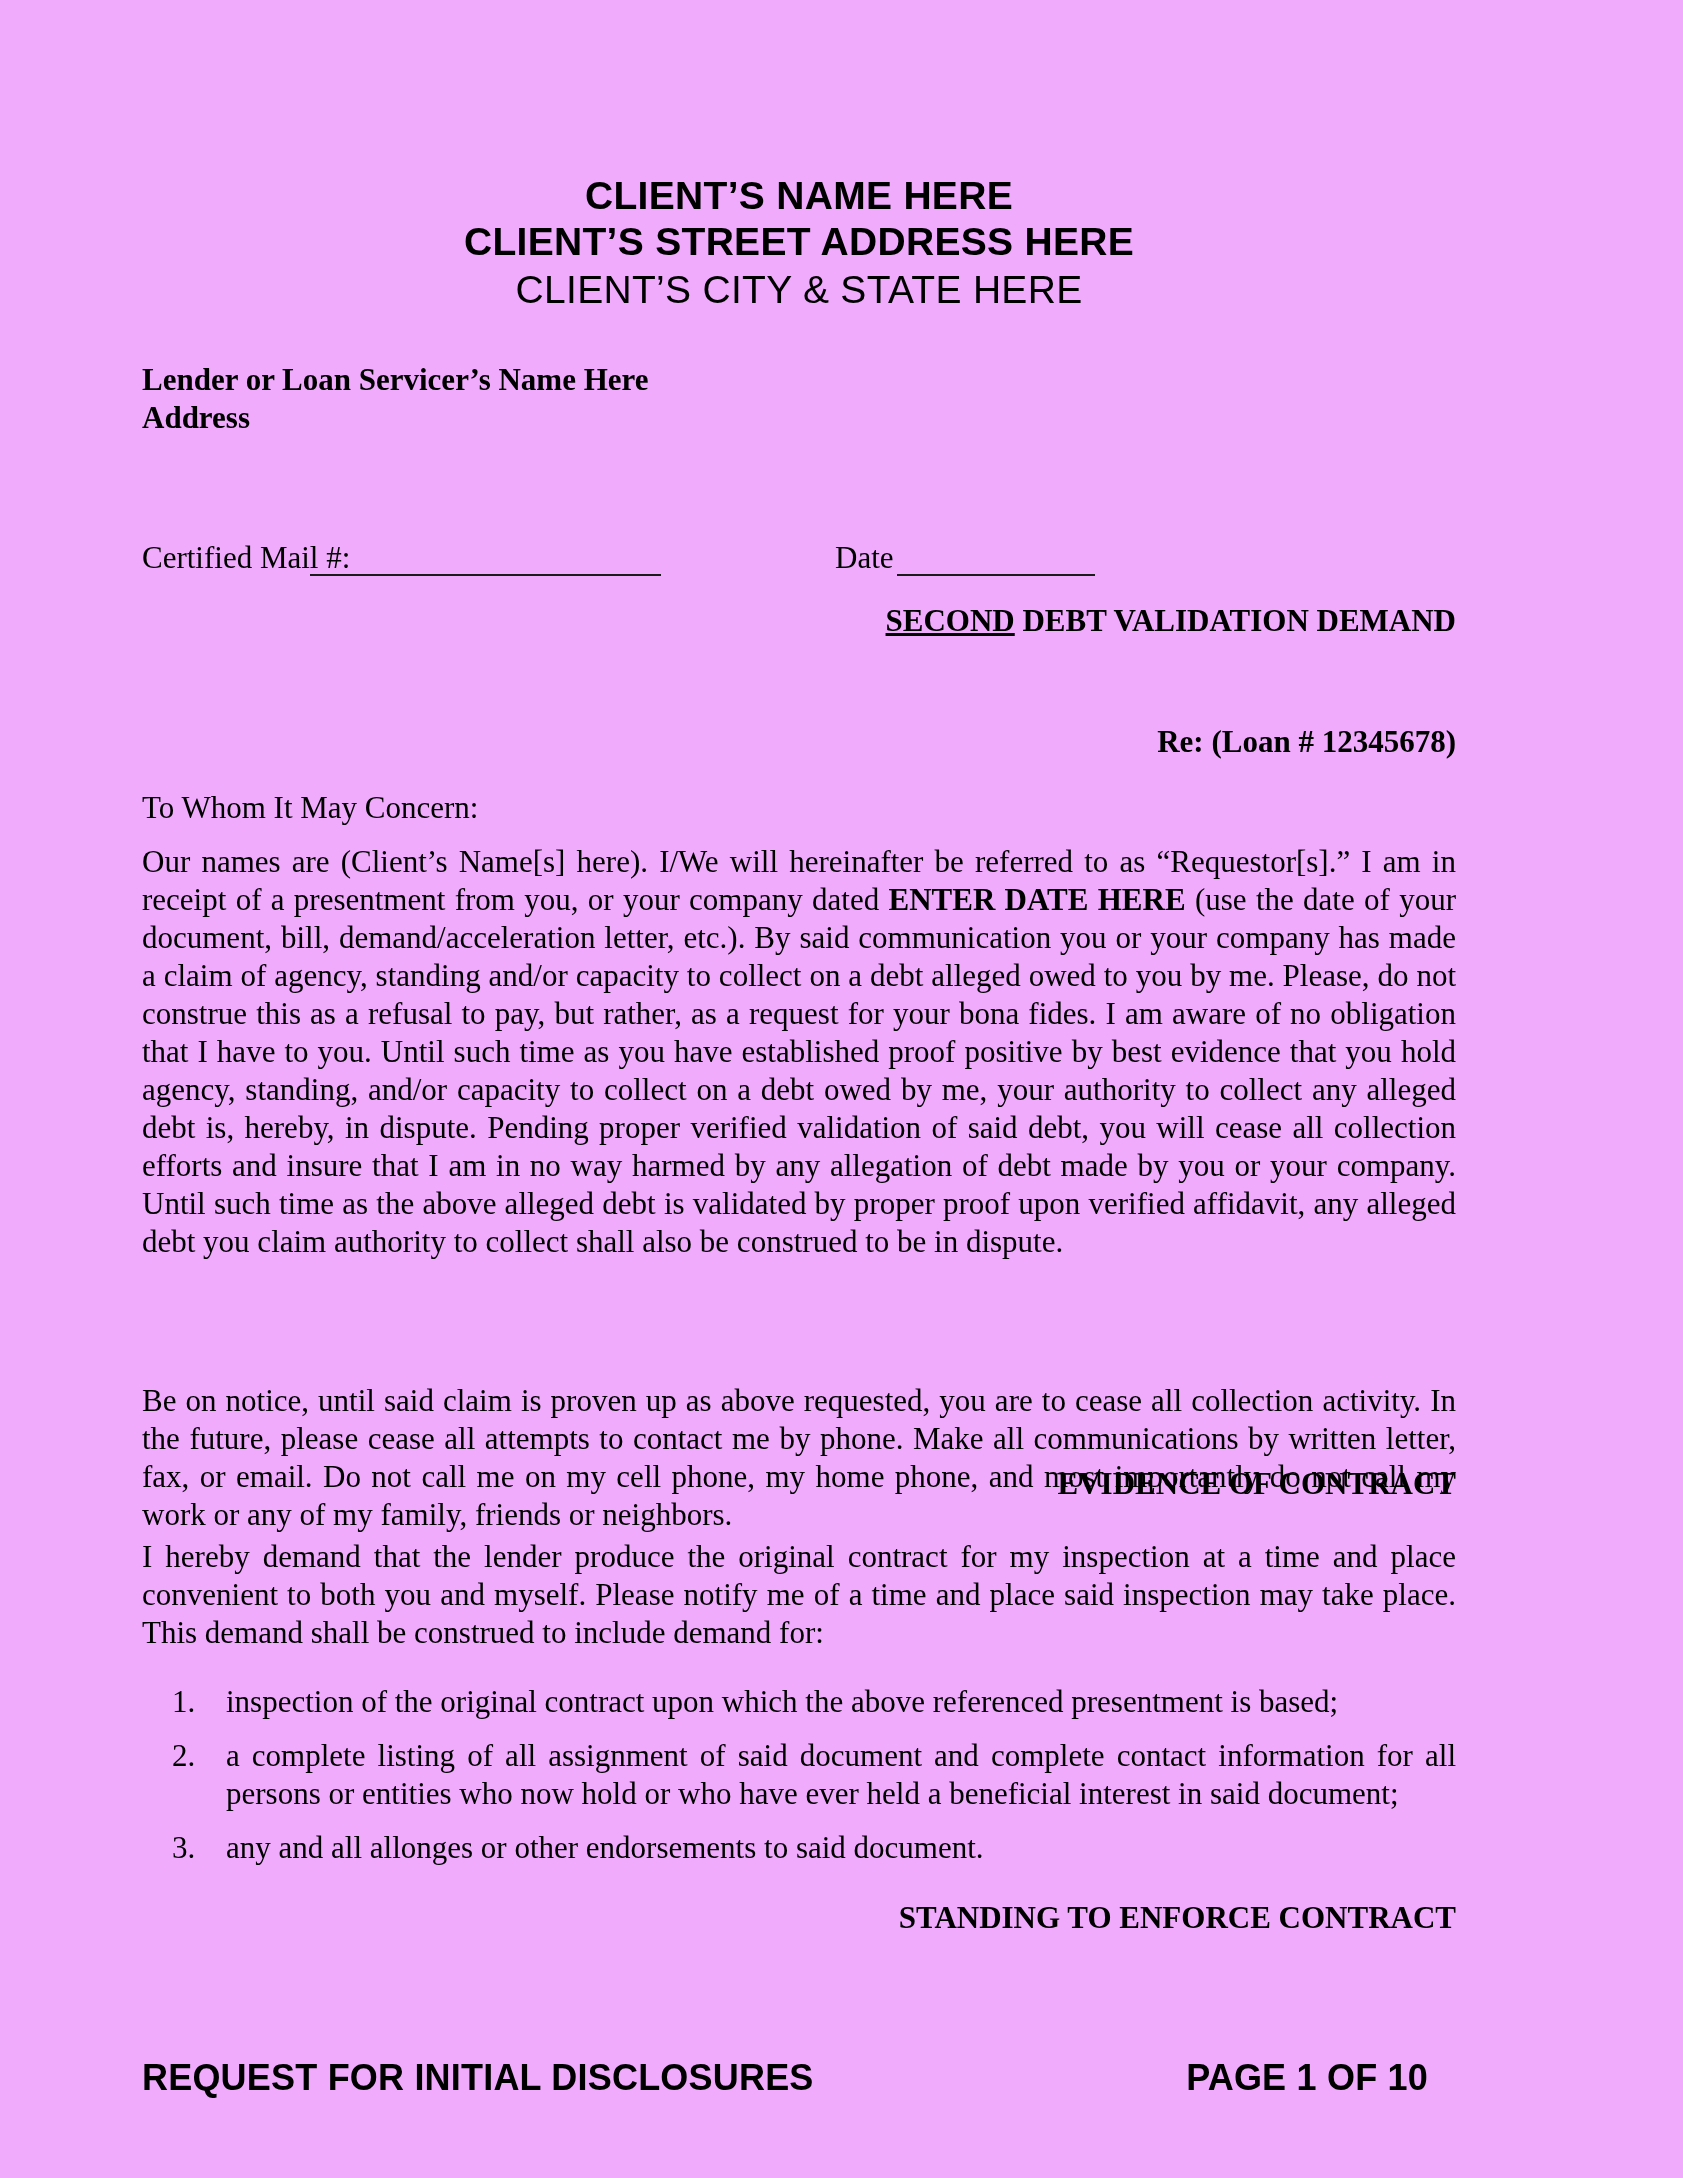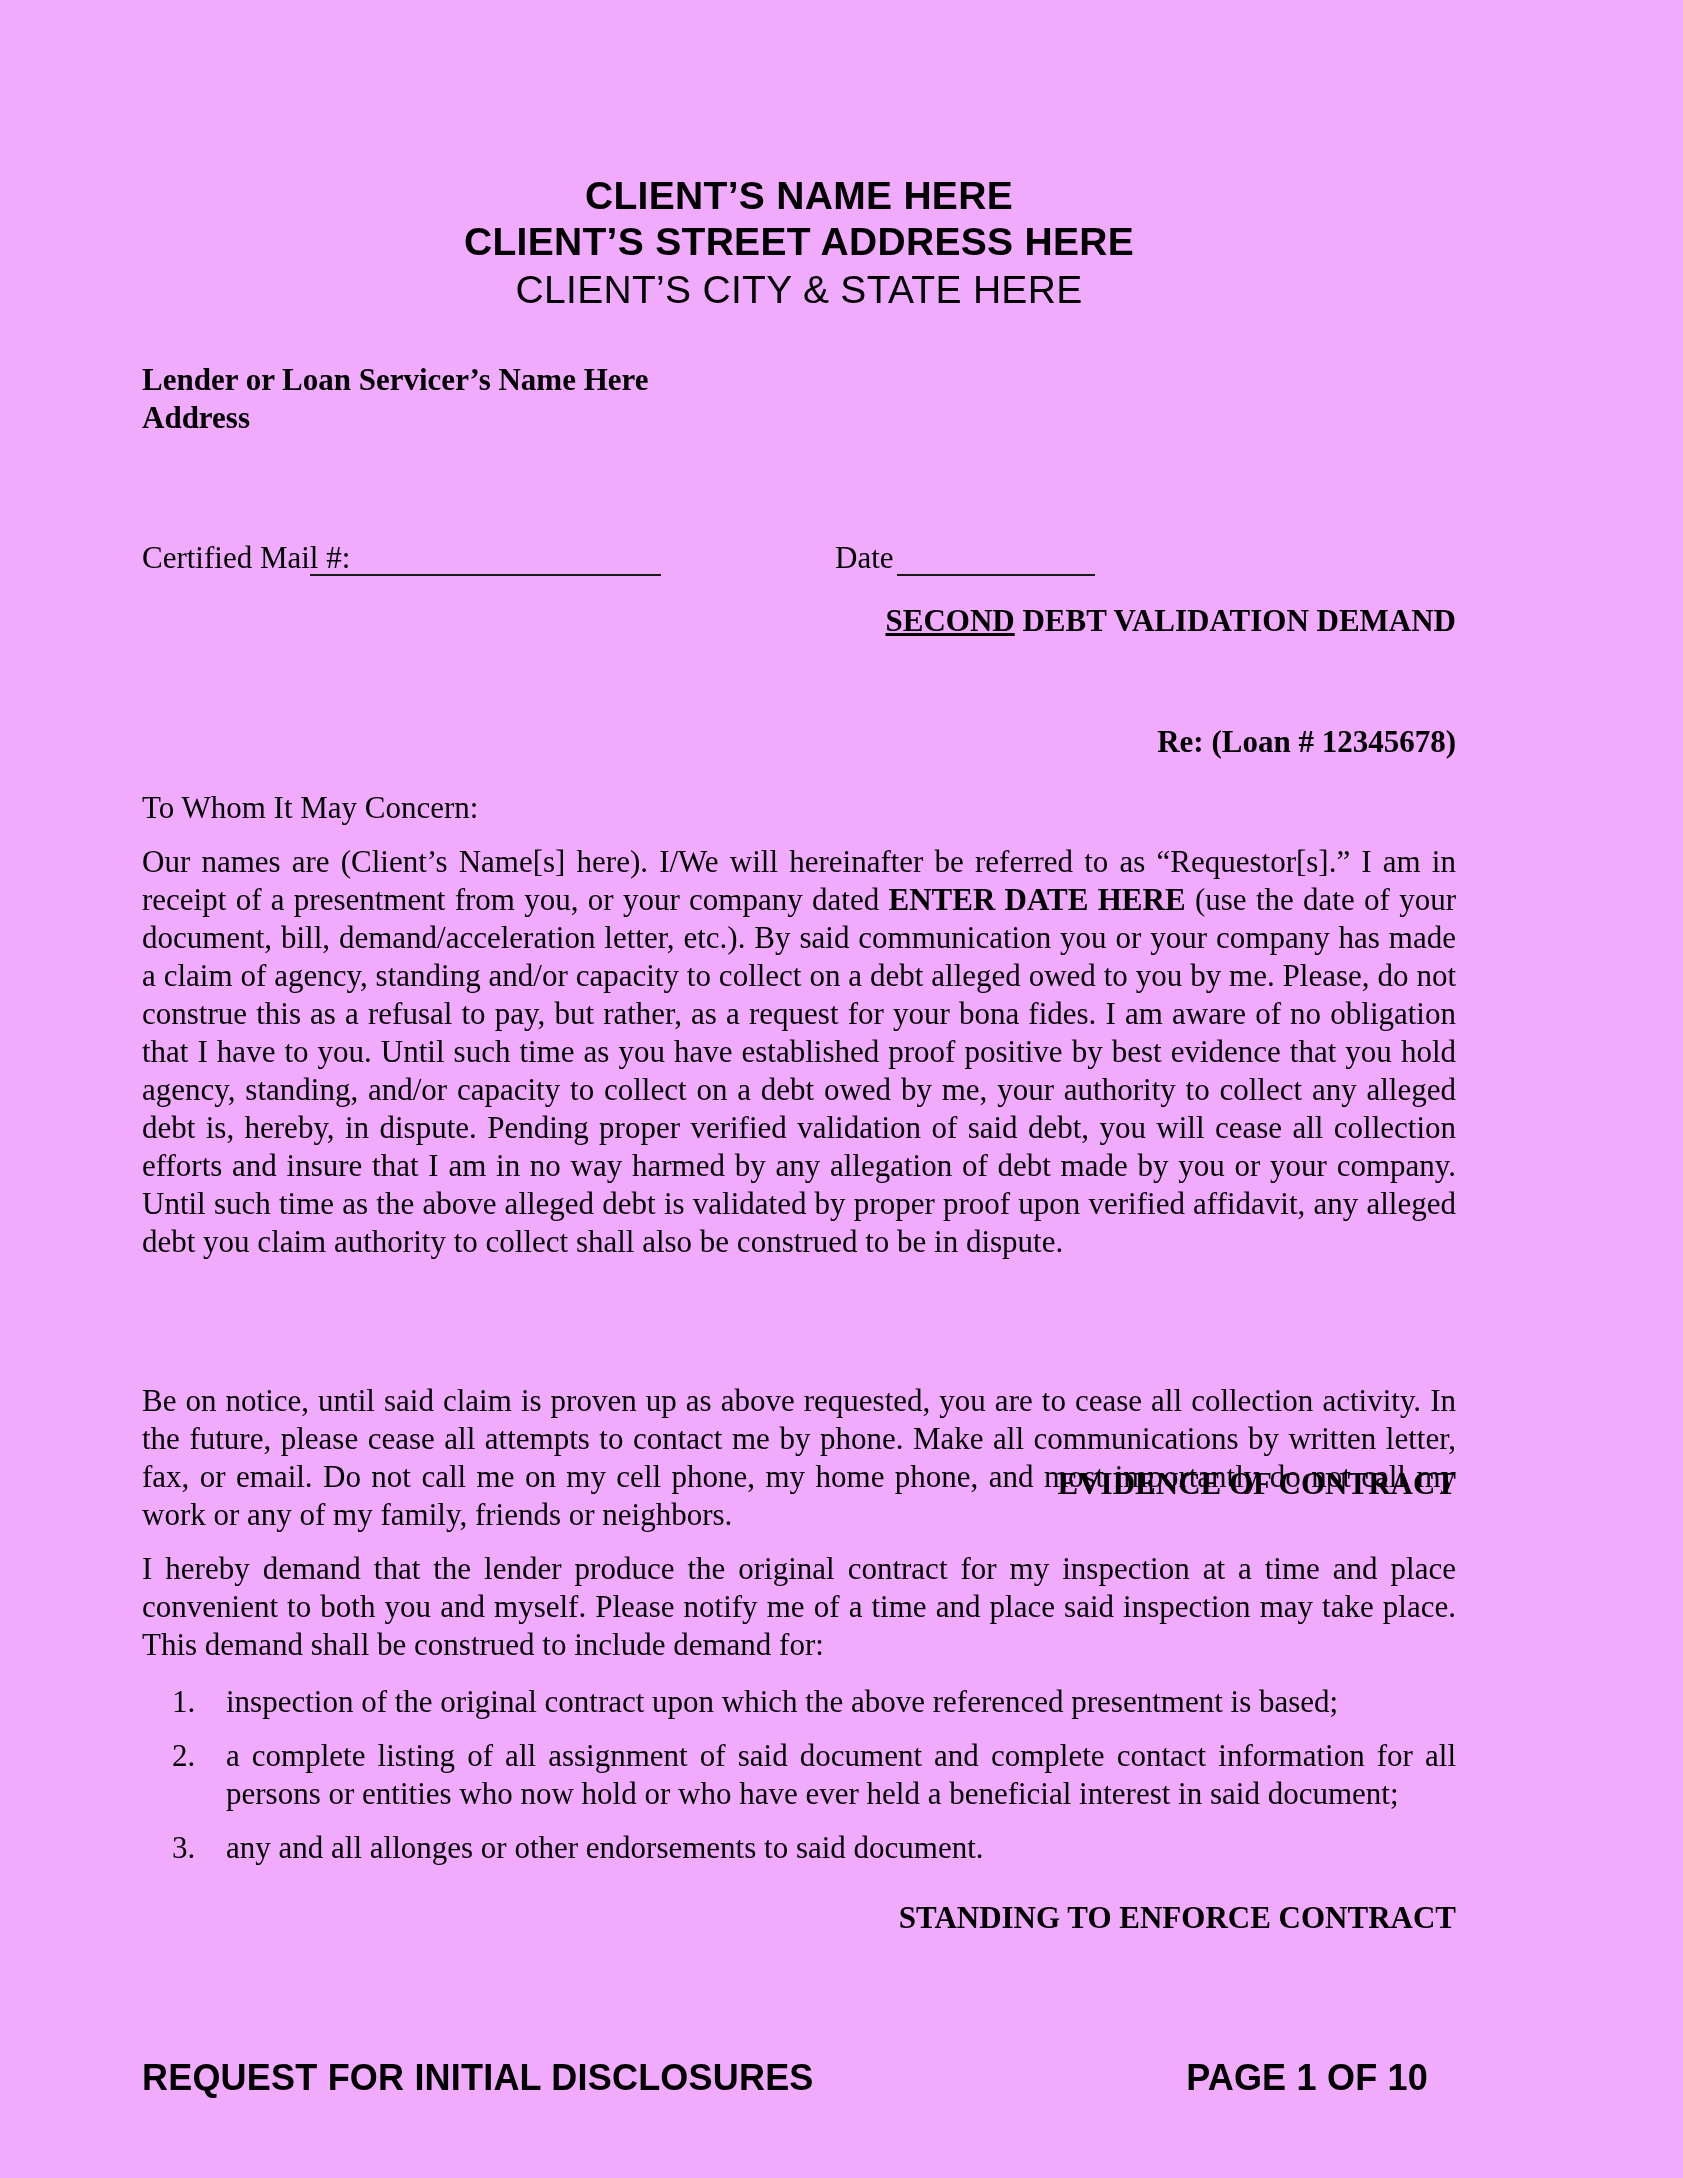--- a/index.html
+++ b/index.html
@@ -121,21 +121,21 @@
   .body-block {
     position: absolute;
     left: 142px;
     width: 1314px;
     font-size: 31px;
     line-height: 38px;
   }
   .salutation { top: 789px; }
   .para1 { top: 843px; text-align: justify; text-justify: inter-word; }
   .para2 { top: 1382px; text-align: justify; text-justify: inter-word; }
-  .para3 { top: 1538px; text-align: justify; text-justify: inter-word; margin-top: 12px; }
+  .para3 { top: 1538px; text-align: justify; text-justify: inter-word; }
   .para1 b, .para2 b, .para3 b { font-weight: bold; }
 
   
   .demand-list {
     position: absolute;
     left: 142px;
     top: 1683px;
     width: 1314px;
     margin: 0;
     padding: 0;

